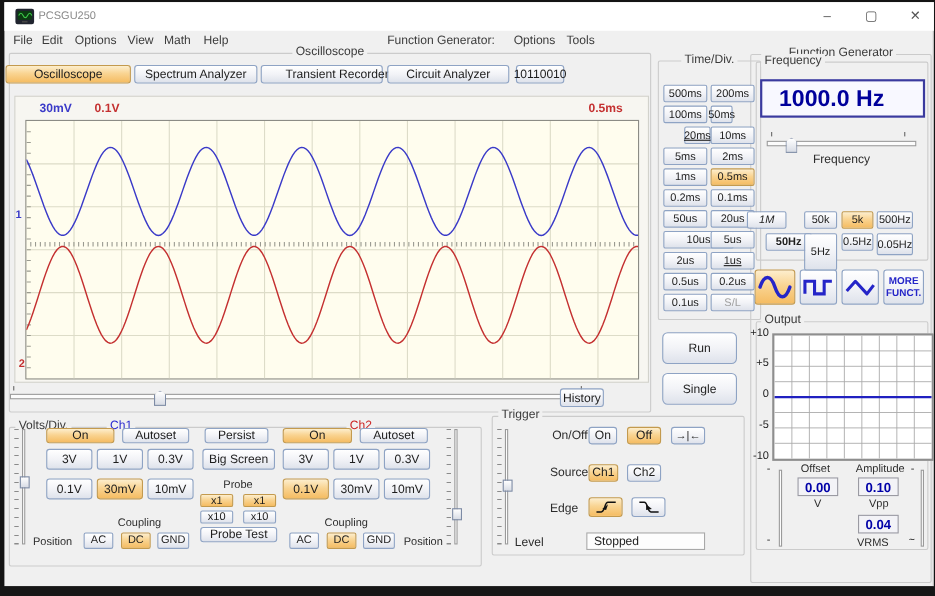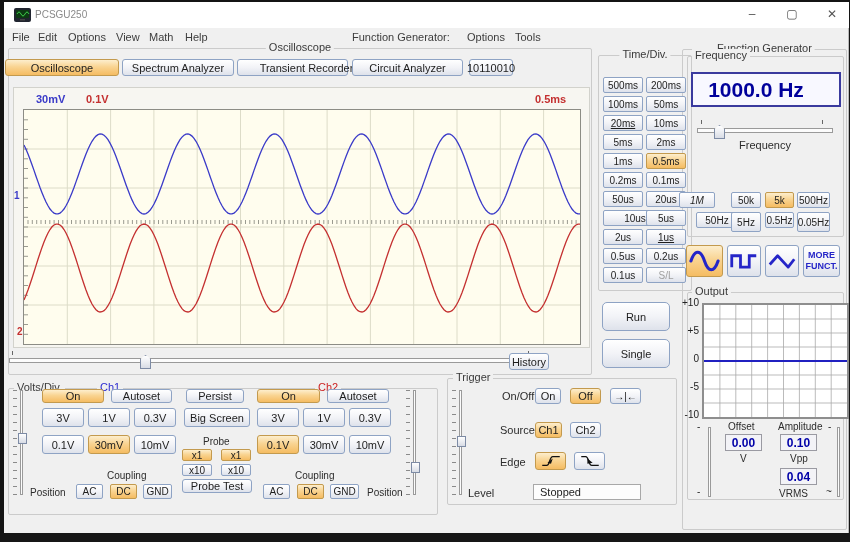--- a/index.html
+++ b/index.html
@@ -245,22 +245,22 @@
 <div id="bottombar"></div>
 
 <div class="btn on" style="left:5px;top:59px;width:114px;height:17px;">Oscilloscope</div>
 <div class="btn" style="left:122px;top:59px;width:112px;height:17px;">Spectrum Analyzer</div>
 <div class="btn" style="left:237px;top:59px;width:111px;height:17px;padding-left:28px;">Transient Recorder</div>
 <div class="btn" style="left:352px;top:59px;width:111px;height:17px;">Circuit Analyzer</div>
 <div class="btn" style="left:469px;top:59px;width:44px;height:17px;">10110010</div>
 <div class="btn small" style="left:603px;top:77px;width:40px;height:16px;">500ms</div>
 <div class="btn small" style="left:646px;top:77px;width:40px;height:16px;">200ms</div>
 <div class="btn small" style="left:603px;top:96px;width:40px;height:16px;">100ms</div>
-<div class="btn small" style="left:646px;top:96px;width:40px;height:16px;">50ms</div>
-<div class="btn small" style="left:603px;top:115px;width:40px;height:16px;text-decoration:underline;">20ms</div>
+<div class="btn small" style="left:646px;top:96px;width:20px;height:16px;">50ms</div>
+<div class="btn small" style="left:622px;top:115px;width:24px;height:16px;text-decoration:underline;">20ms</div>
 <div class="btn small" style="left:646px;top:115px;width:40px;height:16px;">10ms</div>
 <div class="btn small" style="left:603px;top:134px;width:40px;height:16px;">5ms</div>
 <div class="btn small" style="left:646px;top:134px;width:40px;height:16px;">2ms</div>
 <div class="btn small" style="left:603px;top:153px;width:40px;height:16px;">1ms</div>
 <div class="btn small on" style="left:646px;top:153px;width:40px;height:16px;">0.5ms</div>
 <div class="btn small" style="left:603px;top:172px;width:40px;height:16px;">0.2ms</div>
 <div class="btn small" style="left:646px;top:172px;width:40px;height:16px;">0.1ms</div>
 <div class="btn small" style="left:603px;top:191px;width:40px;height:16px;">50us</div>
 <div class="btn small" style="left:646px;top:191px;width:40px;height:16px;">20us</div>
 <div class="btn small" style="left:603px;top:210px;width:64px;height:16px;">10us</div>
@@ -268,22 +268,22 @@
 <div class="btn small" style="left:603px;top:229px;width:40px;height:16px;">2us</div>
 <div class="btn small" style="left:646px;top:229px;width:40px;height:16px;text-decoration:underline;">1us</div>
 <div class="btn small" style="left:603px;top:248px;width:40px;height:16px;">0.5us</div>
 <div class="btn small" style="left:646px;top:248px;width:40px;height:16px;">0.2us</div>
 <div class="btn small" style="left:603px;top:267px;width:40px;height:16px;">0.1us</div>
 <div class="btn small dis" style="left:646px;top:267px;width:40px;height:16px;">S/L</div>
 <div class="btn small" style="left:679px;top:192px;width:36px;height:16px;font-style:italic;">1M</div>
 <div class="btn small" style="left:731px;top:192px;width:30px;height:16px;">50k</div>
 <div class="btn small on" style="left:765px;top:192px;width:29px;height:16px;">5k</div>
 <div class="btn small" style="left:797px;top:192px;width:33px;height:16px;">500Hz</div>
-<div class="btn small" style="left:696px;top:212px;width:42px;height:16px;">50Hz</div>
-<div class="btn small" style="left:731px;top:212px;width:30px;height:20px;">5Hz</div>
+<div class="btn small" style="left:696px;top:212px;width:42px;height:16px;font-weight:bold;">50Hz</div>
+<div class="btn small" style="left:731px;top:212px;width:30px;height:34px;">5Hz</div>
 <div class="btn small" style="left:765px;top:212px;width:29px;height:16px;">0.5Hz</div>
 <div class="btn small" style="left:797px;top:212px;width:33px;height:20px;">0.05Hz</div>
 <div class="btn" style="left:42px;top:408px;width:42px;height:19px;">3V</div>
 <div class="btn" style="left:88px;top:408px;width:42px;height:19px;">1V</div>
 <div class="btn" style="left:134px;top:408px;width:42px;height:19px;">0.3V</div>
 <div class="btn" style="left:42px;top:435px;width:42px;height:19px;">0.1V</div>
 <div class="btn on" style="left:88px;top:435px;width:42px;height:19px;">30mV</div>
 <div class="btn" style="left:134px;top:435px;width:42px;height:19px;">10mV</div>
 <div class="btn" style="left:257px;top:408px;width:42px;height:19px;">3V</div>
 <div class="btn" style="left:303px;top:408px;width:42px;height:19px;">1V</div>

